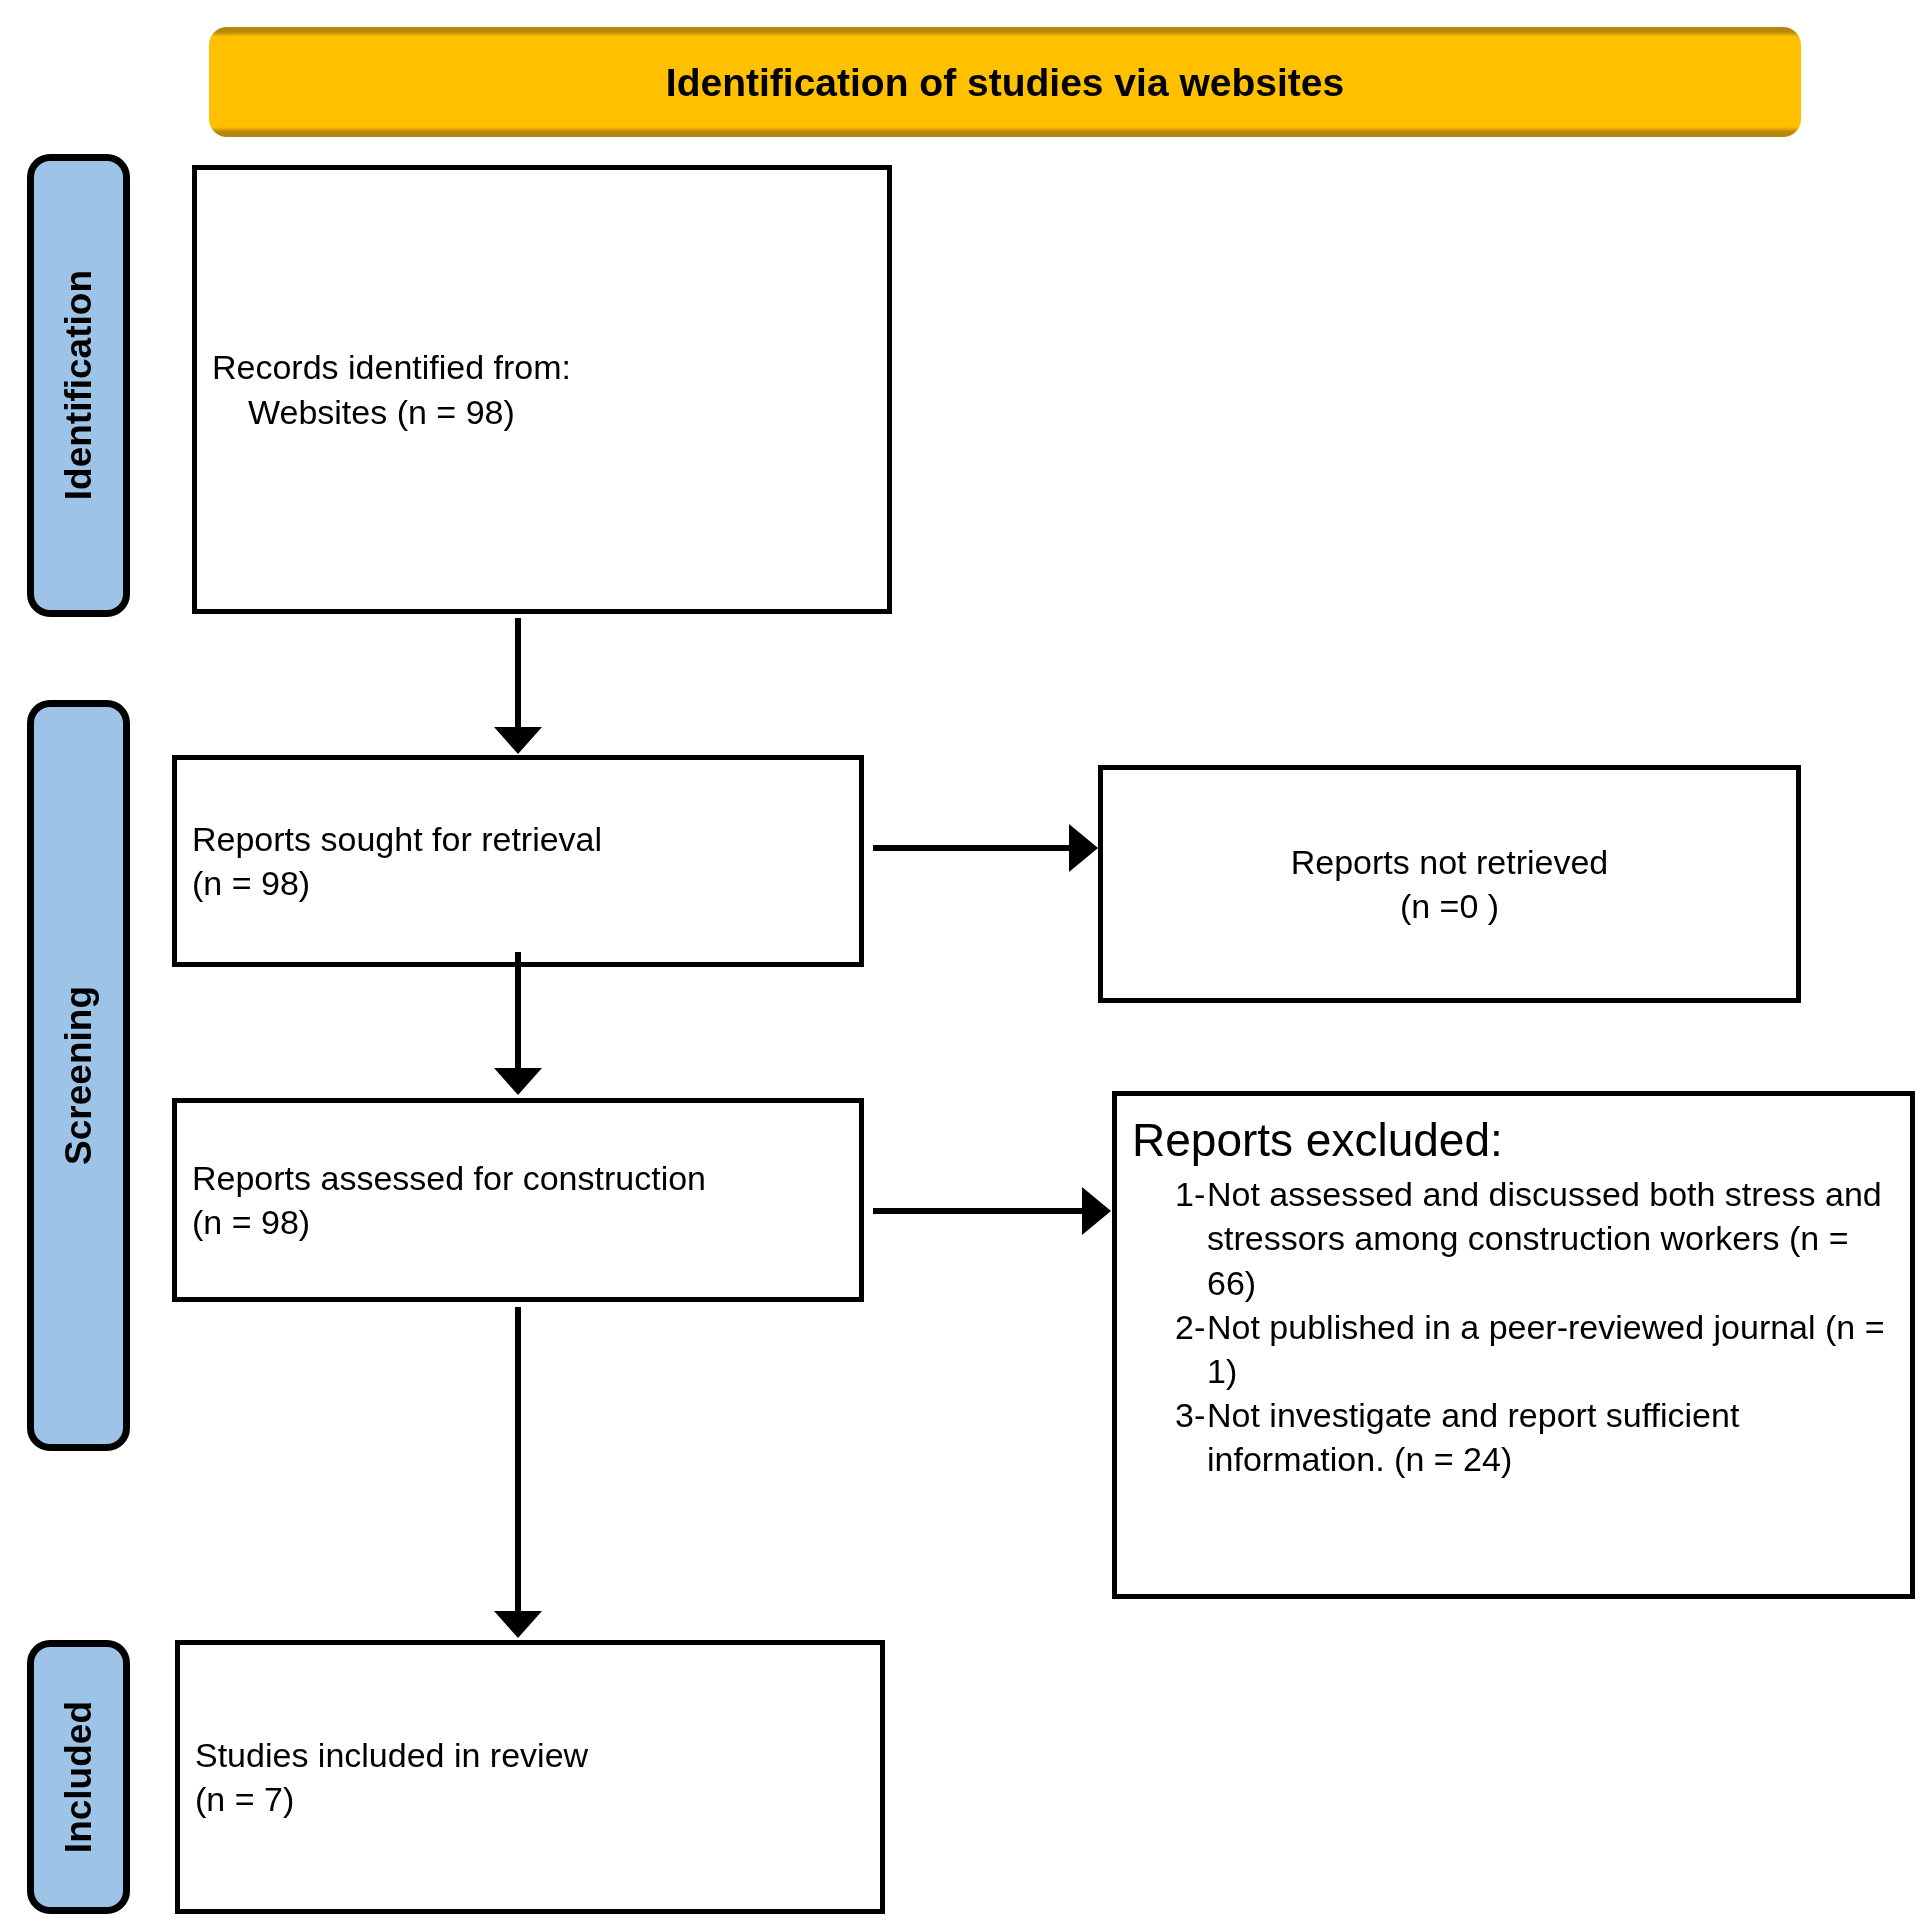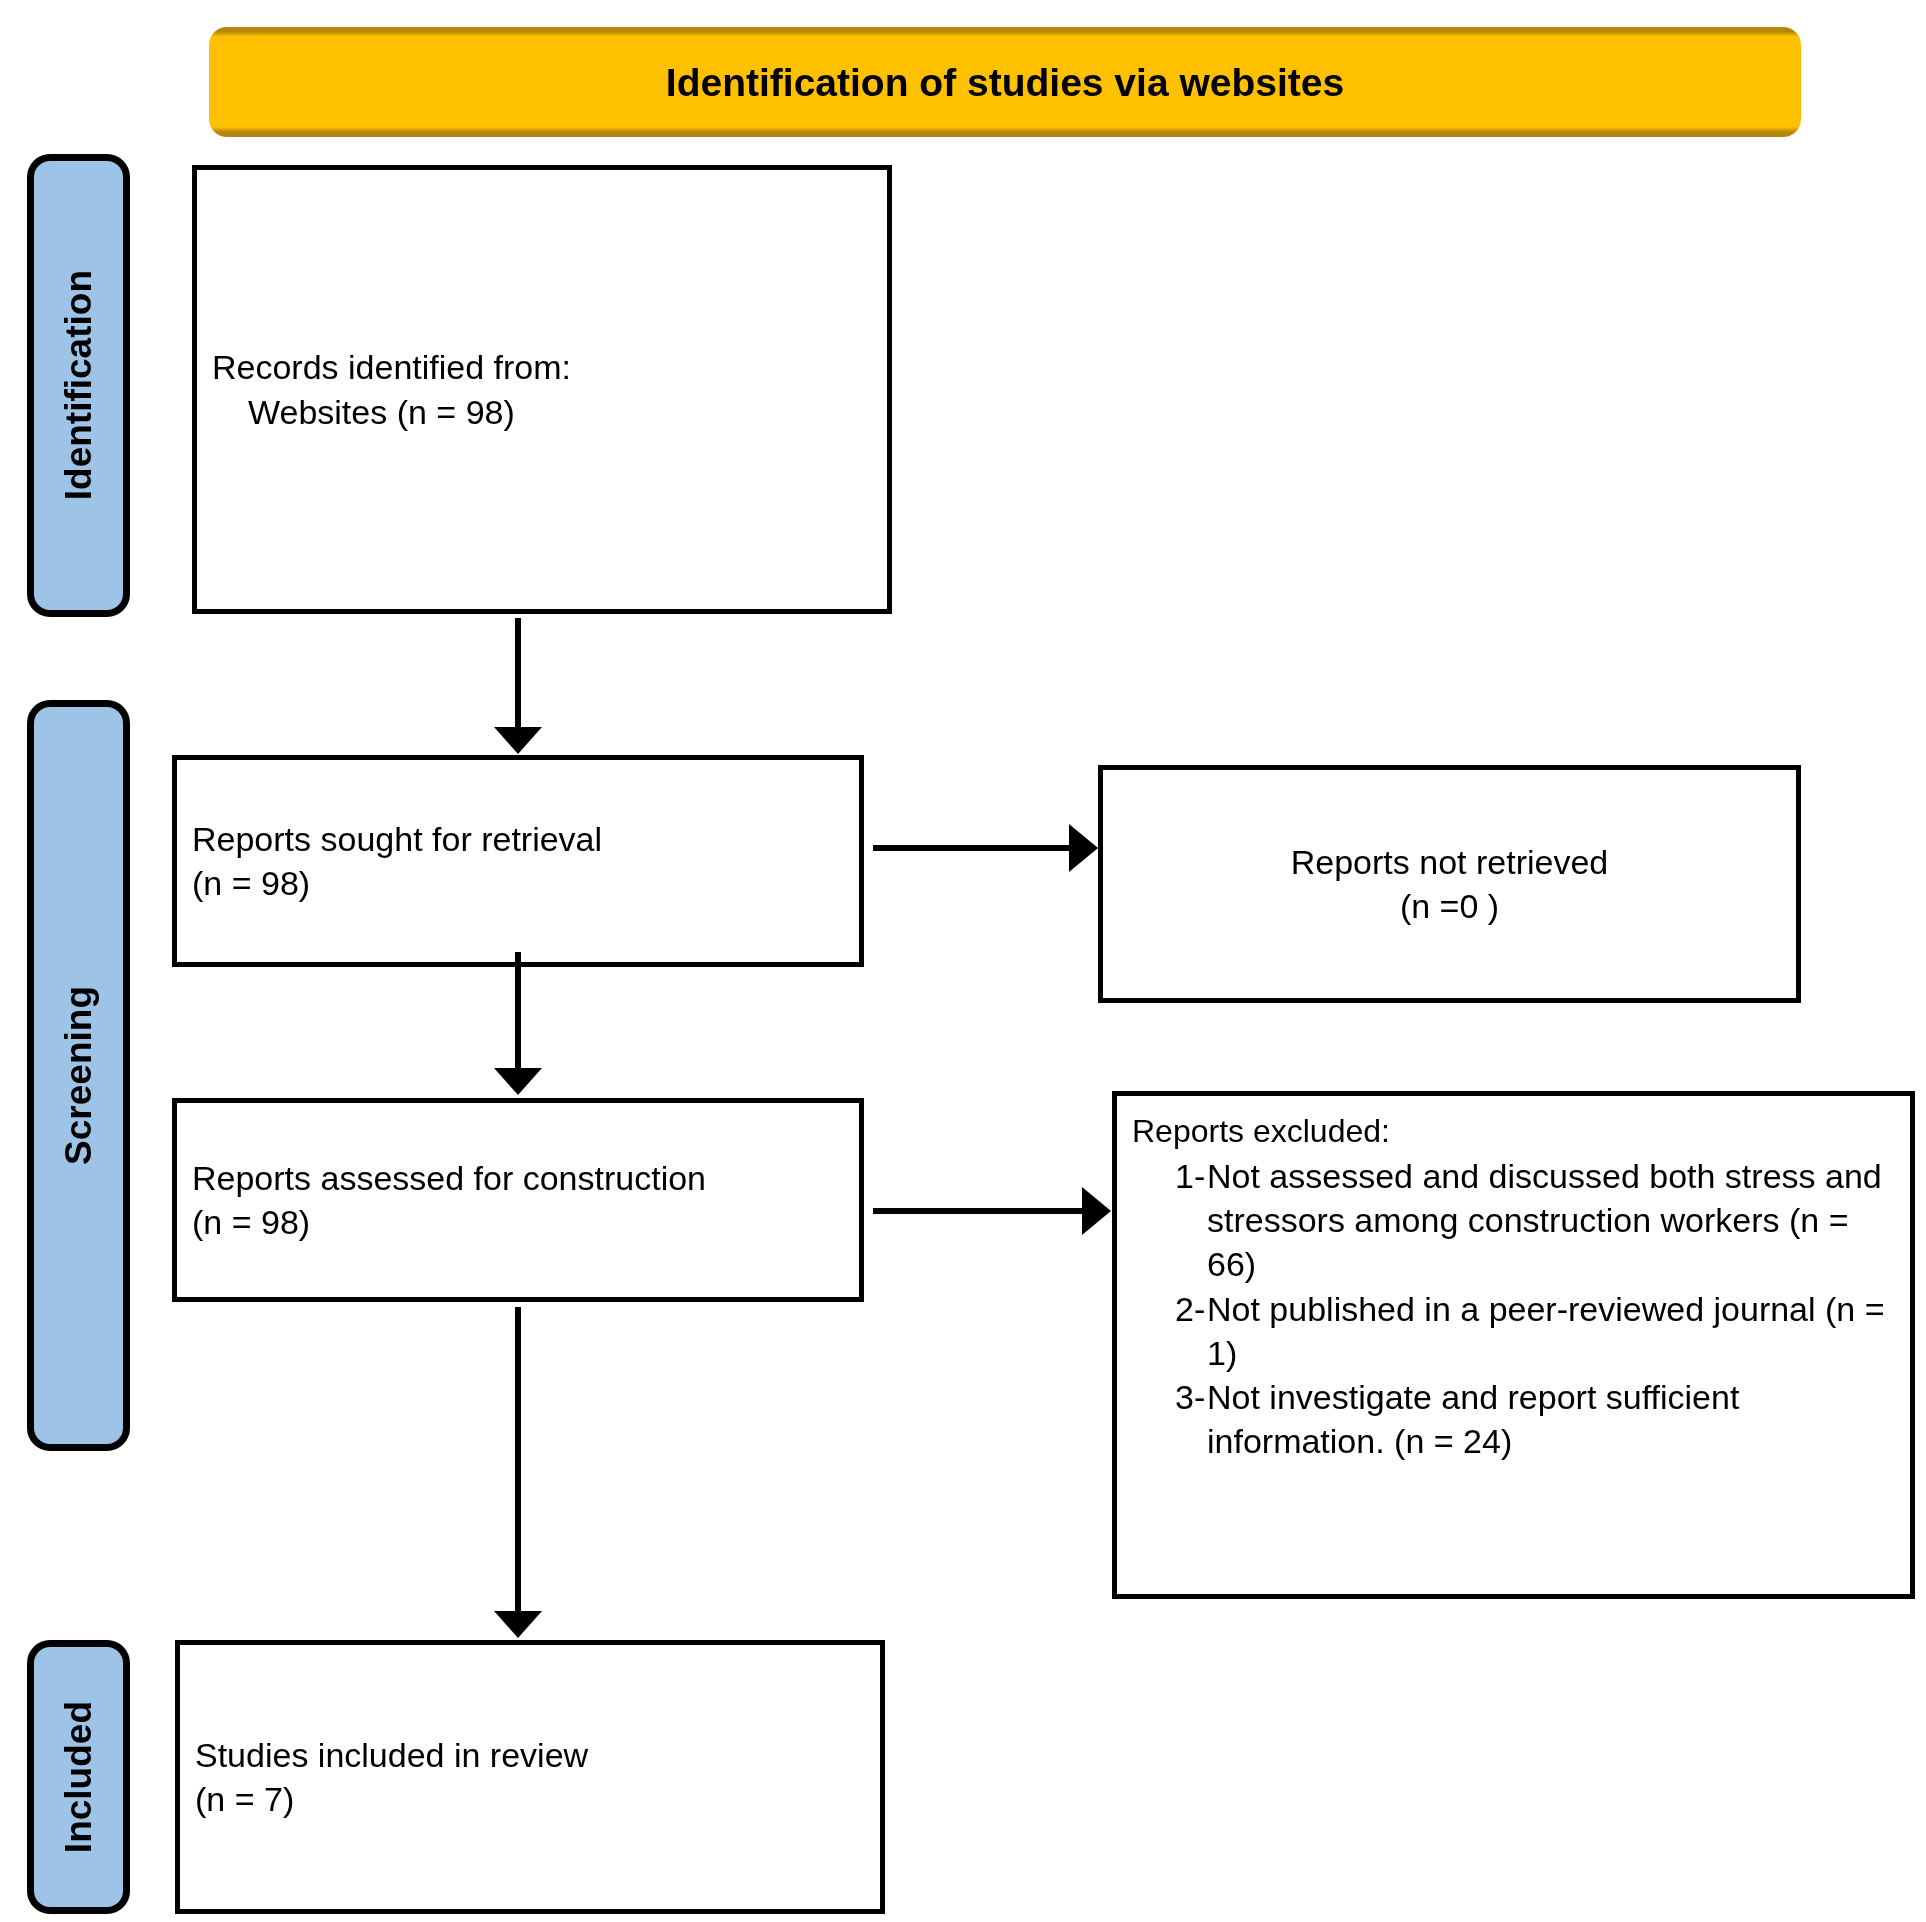--- a/index.html
+++ b/index.html
@@ -107,21 +107,21 @@
   #box-excluded {
     position: absolute;
     left: 1112px; top: 1091px; width: 803px; height: 508px;
     background: #ffffff;
     border: 5.5px solid #000000;
     box-sizing: border-box;
     padding: 15px 12.4px 0 15px;
   }
   #box-excluded .ex-title {
     margin: 0 0 1.4px 0;
-    font-size: 32px;
+    font-size: 46px;
     line-height: 1.30;
     color: #000000;
   }
   .ex-list {
     list-style: none;
     margin: 0;
     padding: 0;
   }
   .ex-item {
     display: flex;

